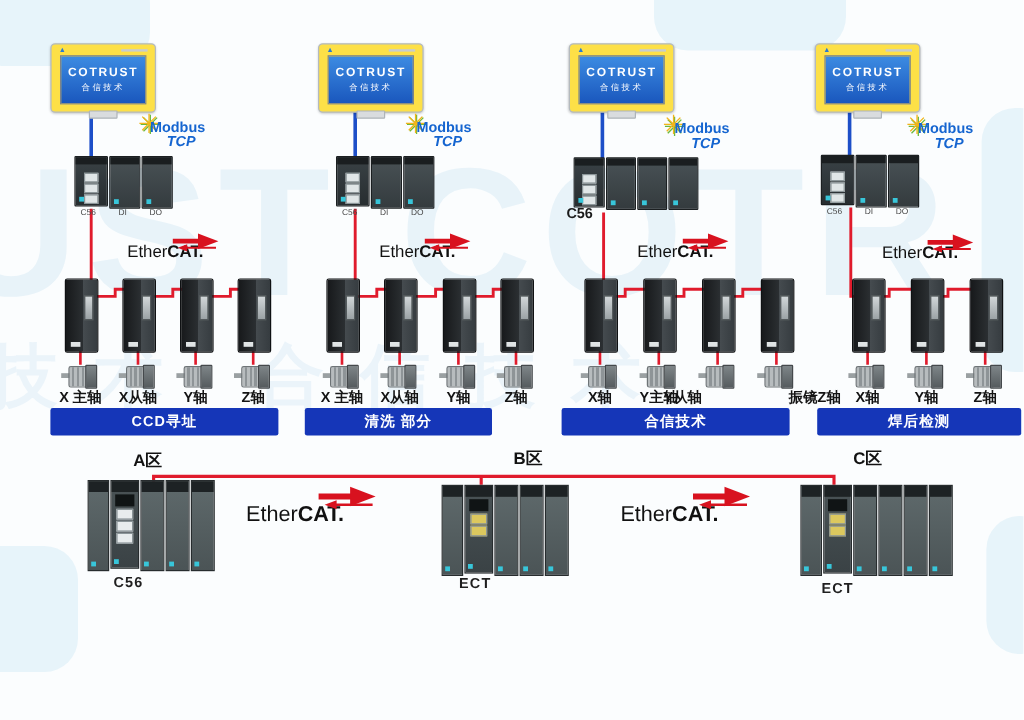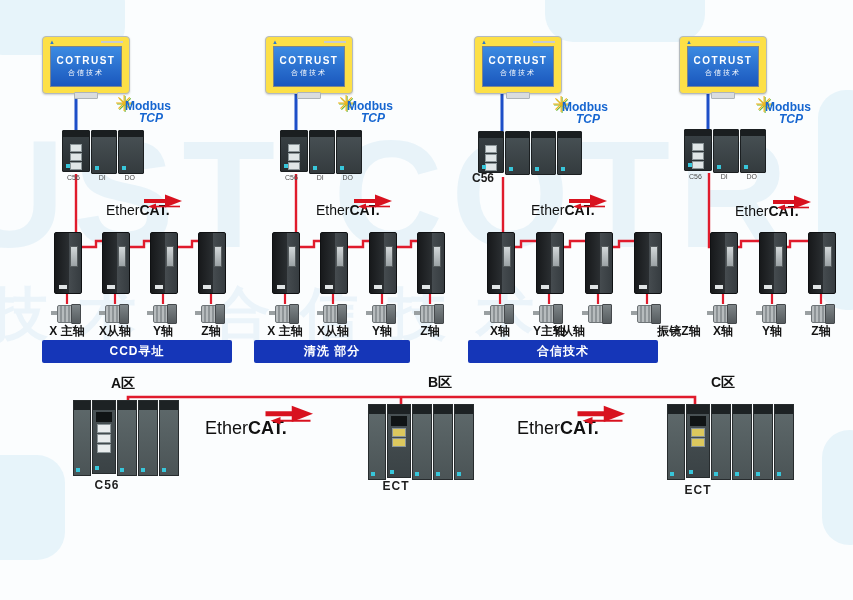--- a/index.html
+++ b/index.html
@@ -374,20 +374,21 @@
   <span class="axis" style="left:549px">Y主轴</span>
   <span class="axis" style="left:569px">Y从轴</span>
   <span class="axis" style="left:679px">振镜Z轴</span>
   <span class="axis" style="left:723px">X轴</span>
   <span class="axis" style="left:772px">Y轴</span>
   <span class="axis" style="left:821px">Z轴</span>
 
   <div class="banner" style="left:42px;width:190px">CCD寻址</div>
   <div class="banner" style="left:254px;width:156px">清洗 部分</div>
   <div class="banner" style="left:468px;width:190px">合信技术</div>
+  <div class="banner" style="left:681px;width:170px">焊后检测</div>
 
   <span class="zone" style="left:123px;top:375px">A区</span>
   <span class="zone" style="left:440px;top:374px">B区</span>
   <span class="zone" style="left:723px;top:374px">C区</span>
 
   <div class="rack" style="left:73px;top:400px">
     <div class="rmod rpsu"></div>
     <div class="rmod rcpu">
       <i class="rscreen"></i>
       <i class="rport"></i>

